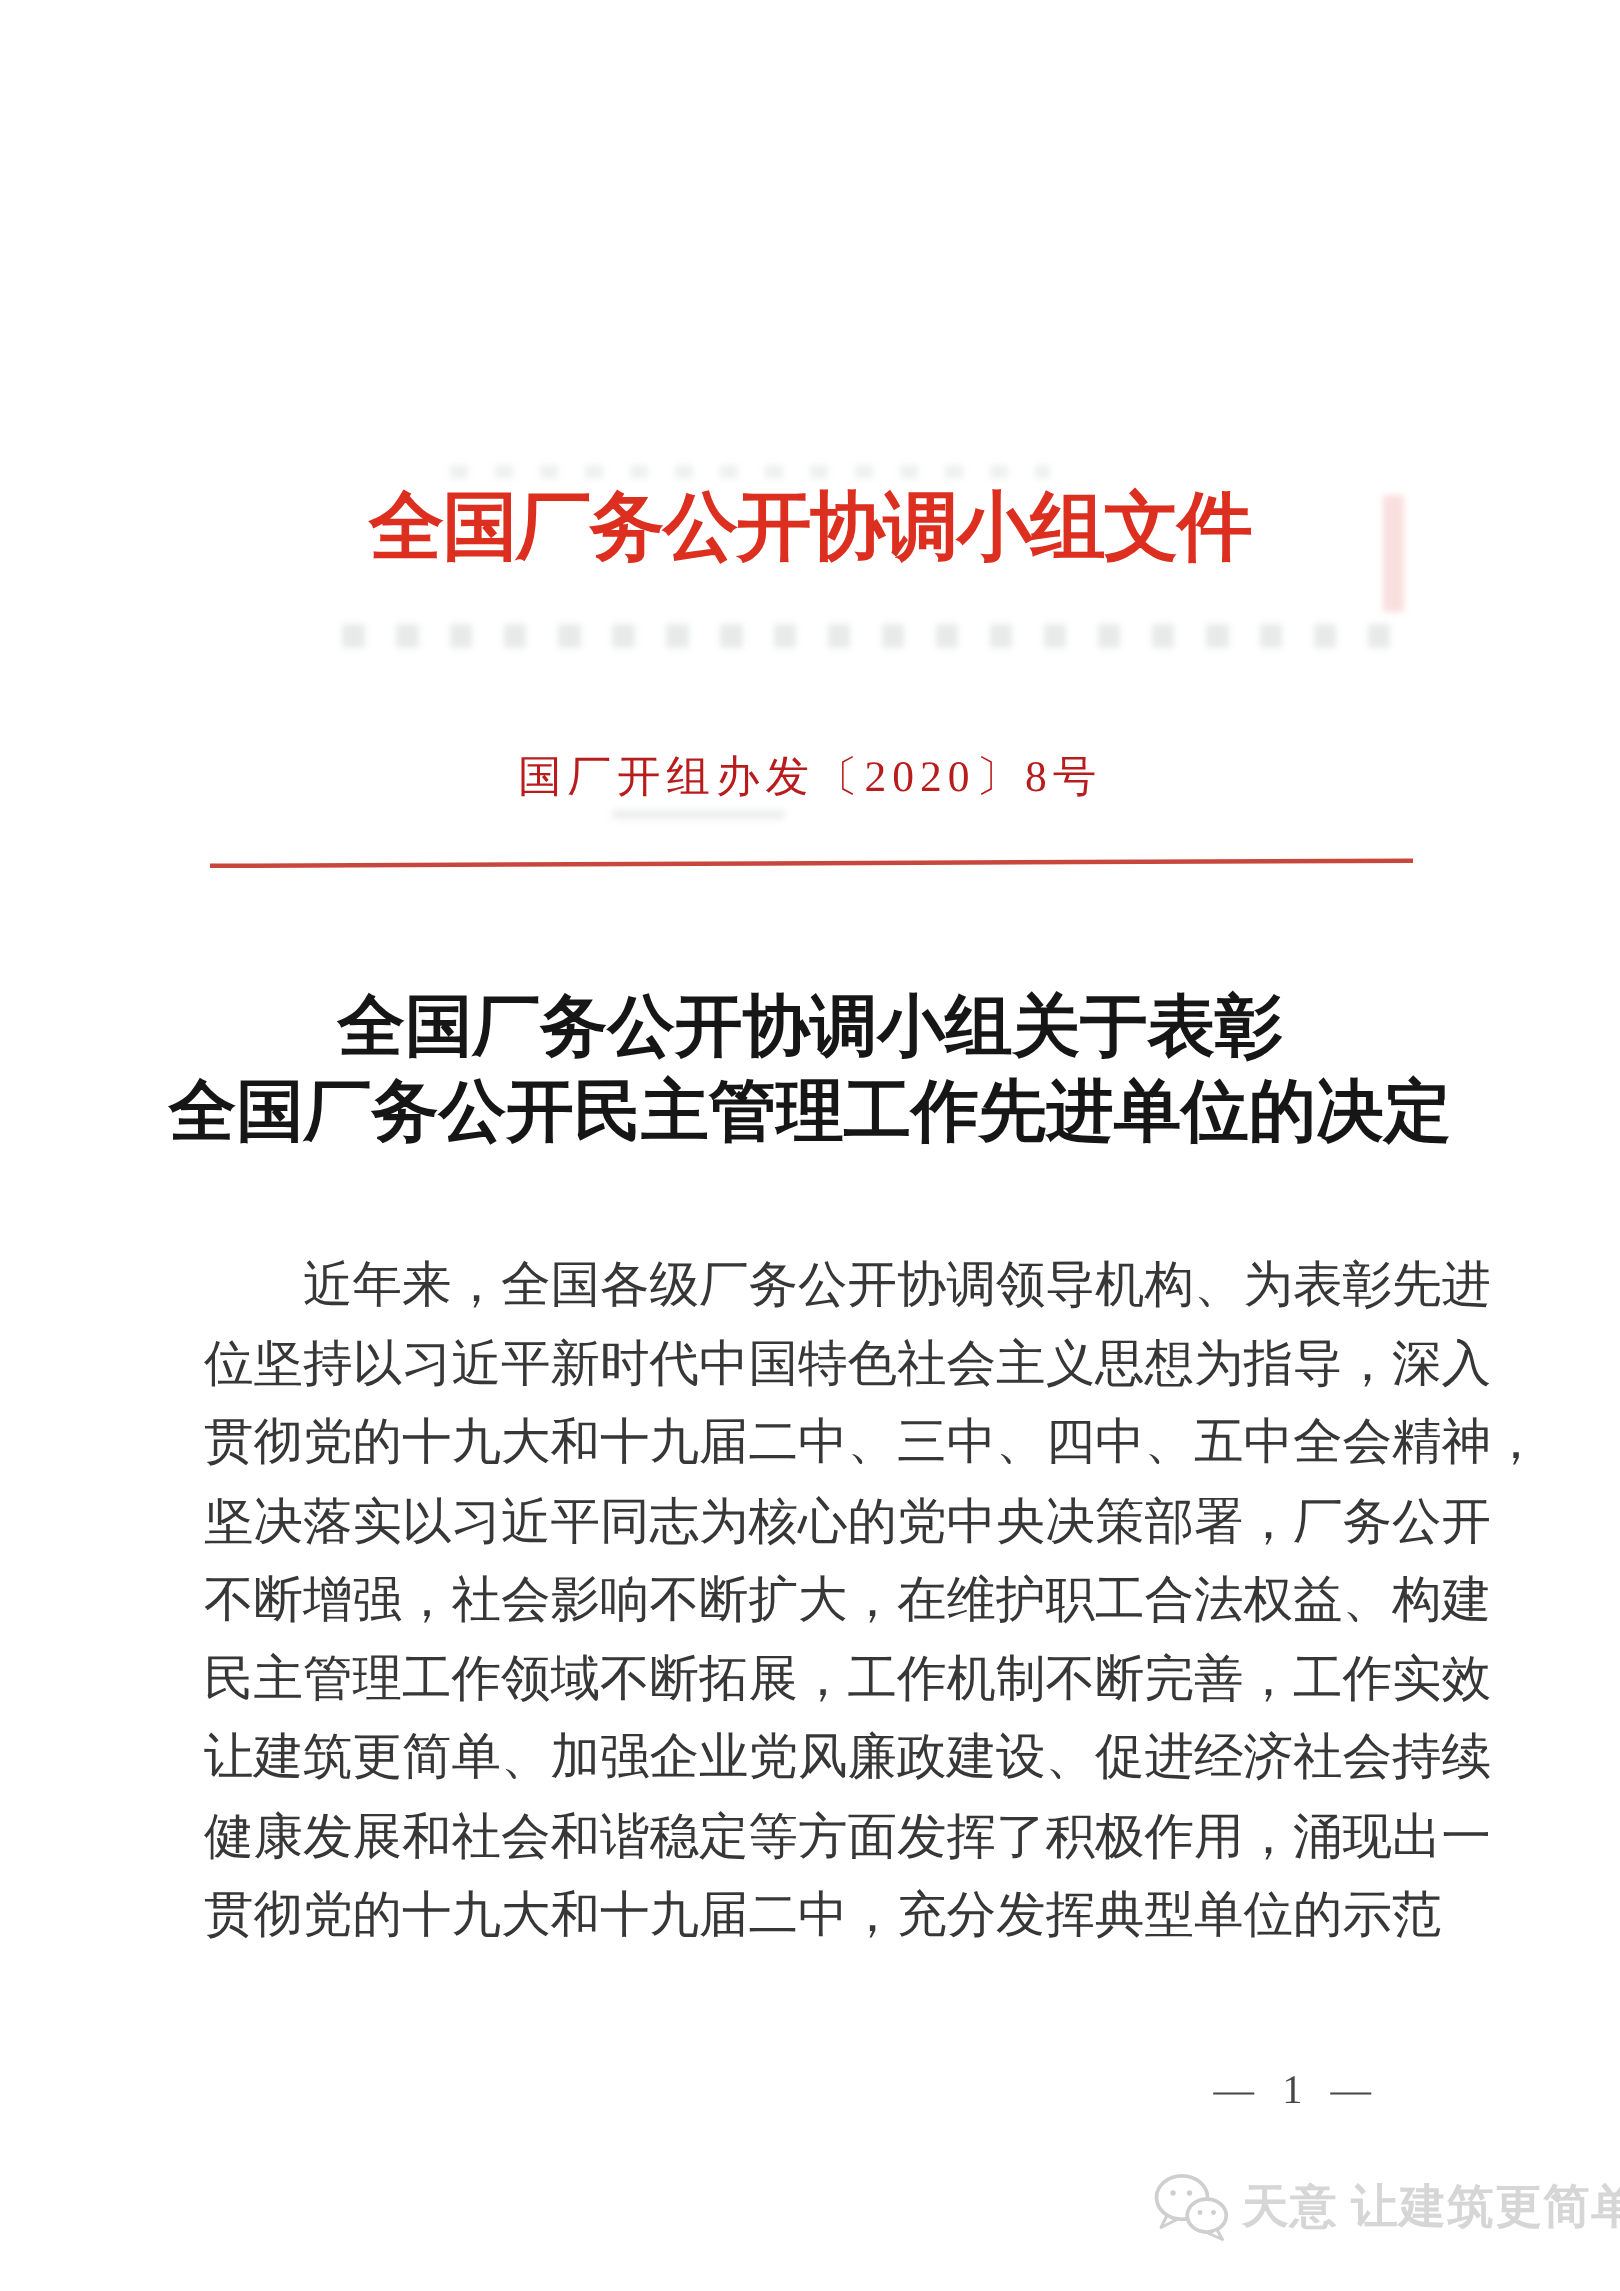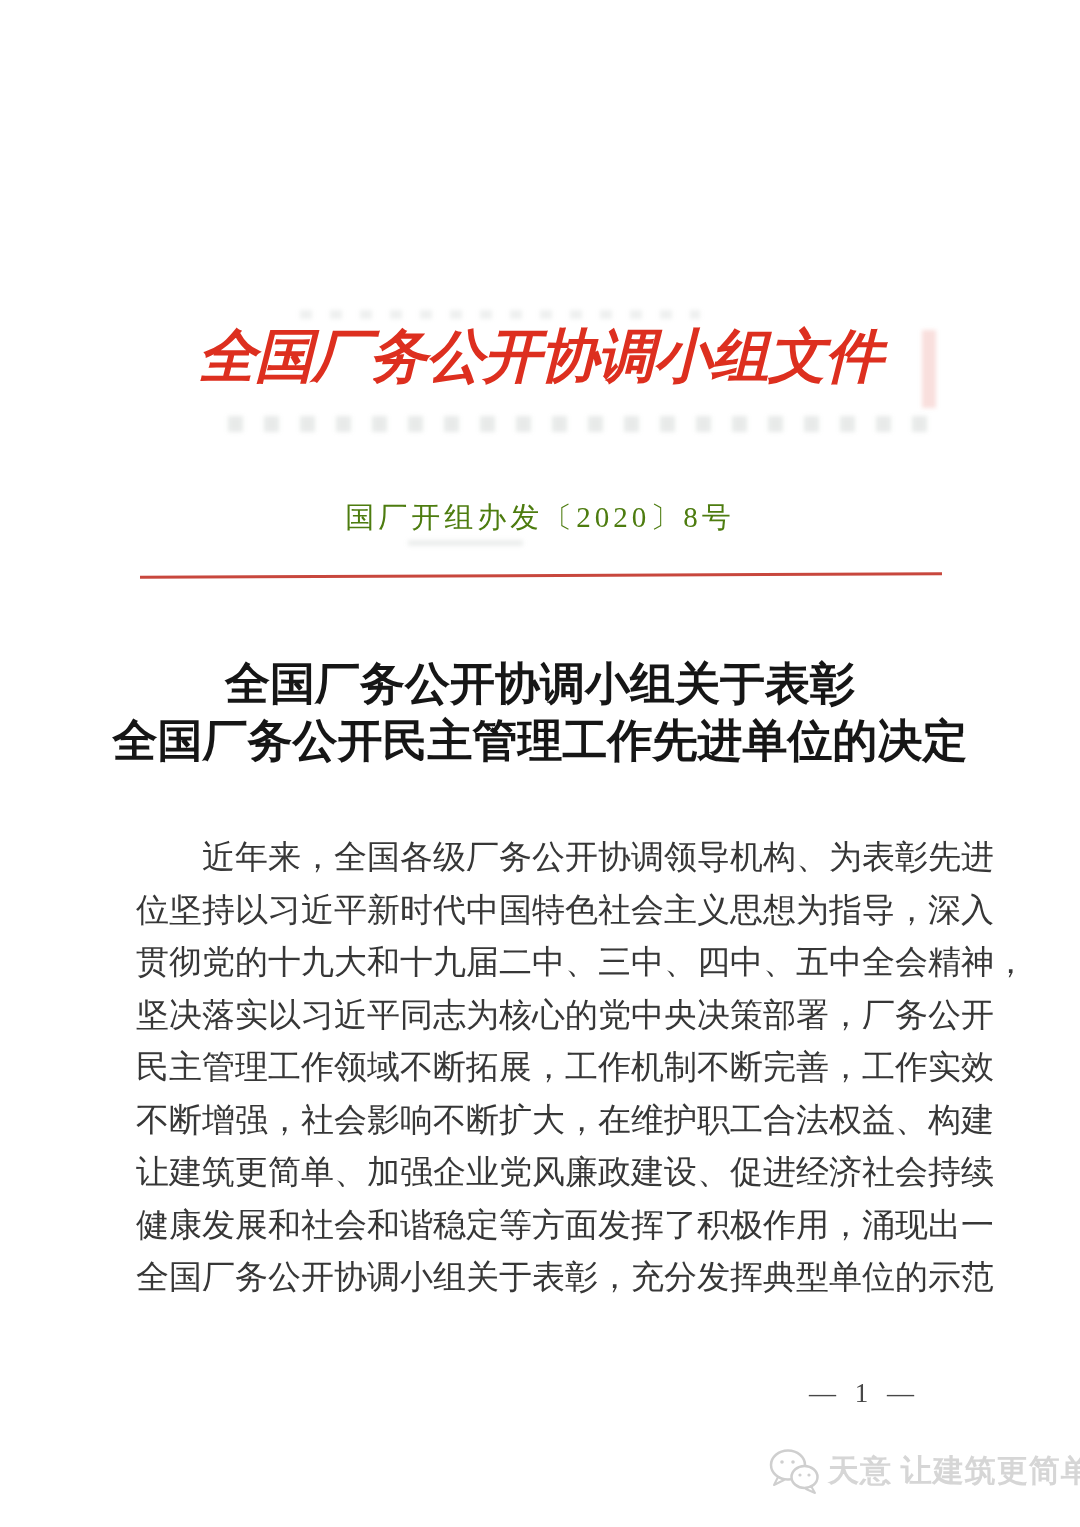--- a/index.html
+++ b/index.html
@@ -20,26 +20,25 @@
     background:#ffffff;
     overflow:hidden;
     font-family:"Liberation Serif","DejaVu Serif",serif;
   }
 
   
   .letterhead{
     position:absolute;
     top:318px;left:0;right:0;
     text-align:center;
-    font-size:58px;
+    font-size:50px;
     font-weight:700;
     letter-spacing:-1px;
     color:var(--letterhead-red);
     white-space:nowrap;
-    font-style:italic;
   }
 
   
   .artifact{
     position:absolute;
     filter:blur(2.2px);
     pointer-events:none;
   }
   .artifact.a1{
     top:310px;left:300px;width:400px;height:9px;
@@ -58,21 +57,21 @@
     background:rgba(223,80,65,.18);
   }
 
   
   .doc-number{
     position:absolute;
     top:498px;left:0;right:0;
     text-align:center;
     font-size:29px;
     letter-spacing:4px;
-    color:#4d7c0f;
+    color:#b91c1c;
     white-space:nowrap;
   }
 
   
   .red-line{
     position:absolute;
     top:574px;left:140px;
     width:802px;height:3px;
     background:var(--divider-red);
     transform:rotate(-0.25deg);
@@ -158,25 +157,25 @@
   <div class="doc-title">
     <div>全国厂务公开协调小组关于表彰</div>
     <div>全国厂务公开民主管理工作先进单位的决定</div>
   </div>
 
   <div class="body-block">
     <div class="body-line indent">近年来，全国各级厂务公开协调领导机构、为表彰先进</div>
     <div class="body-line">位坚持以习近平新时代中国特色社会主义思想为指导，深入</div>
     <div class="body-line">贯彻党的十九大和十九届二中、三中、四中、五中全会精神，</div>
     <div class="body-line">坚决落实以习近平同志为核心的党中央决策部署，厂务公开</div>
+    <div class="body-line">不断增强，社会影响不断扩大，在维护职工合法权益、构建</div>
     <div class="body-line">民主管理工作领域不断拓展，工作机制不断完善，工作实效</div>
-    <div class="body-line">不断增强，社会影响不断扩大，在维护职工合法权益、构建</div>
     <div class="body-line">让建筑更简单、加强企业党风廉政建设、促进经济社会持续</div>
     <div class="body-line">健康发展和社会和谐稳定等方面发挥了积极作用，涌现出一</div>
-    <div class="body-line">全国厂务公开协调小组关于表彰，充分发挥典型单位的示范</div>
+    <div class="body-line">贯彻党的十九大和十九届二中，充分发挥典型单位的示范</div>
   </div>
 
   <div class="page-number">— 1 —</div>
 
   <div class="watermark">
     <svg class="wm-icon" viewBox="0 0 52 50" xmlns="http://www.w3.org/2000/svg" aria-hidden="true">
 
       <ellipse cx="20" cy="19" rx="17" ry="14.5" fill="#ffffff" stroke="#cfcfcf" stroke-width="2.5"></ellipse>
       <path d="M10 31 L6 39 L16 34 Z" fill="#ffffff" stroke="#cfcfcf" stroke-width="2" stroke-linejoin="round"></path>
       <circle cx="14" cy="16" r="1.8" fill="#cfcfcf"></circle>

